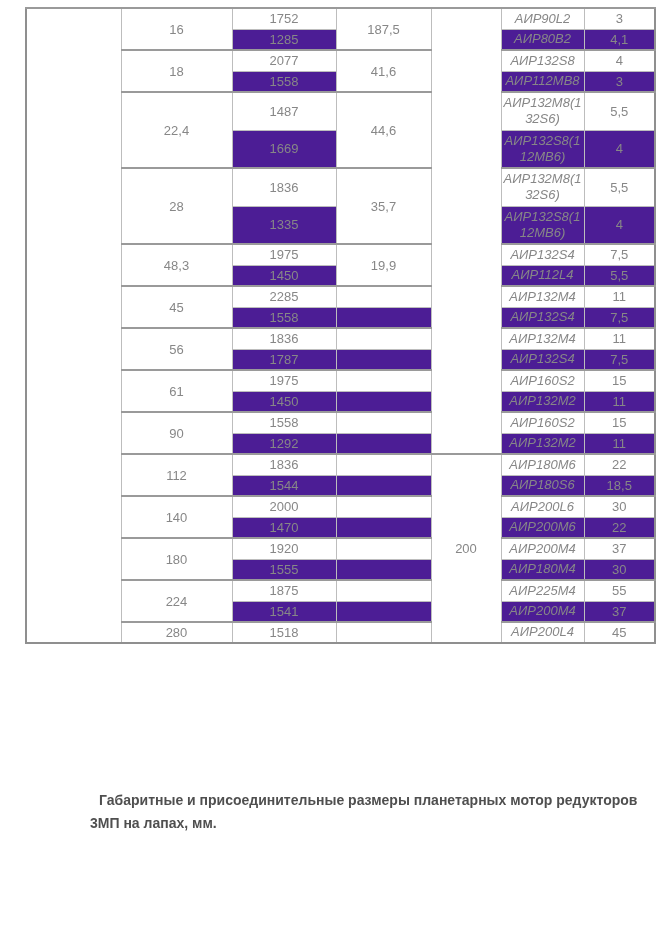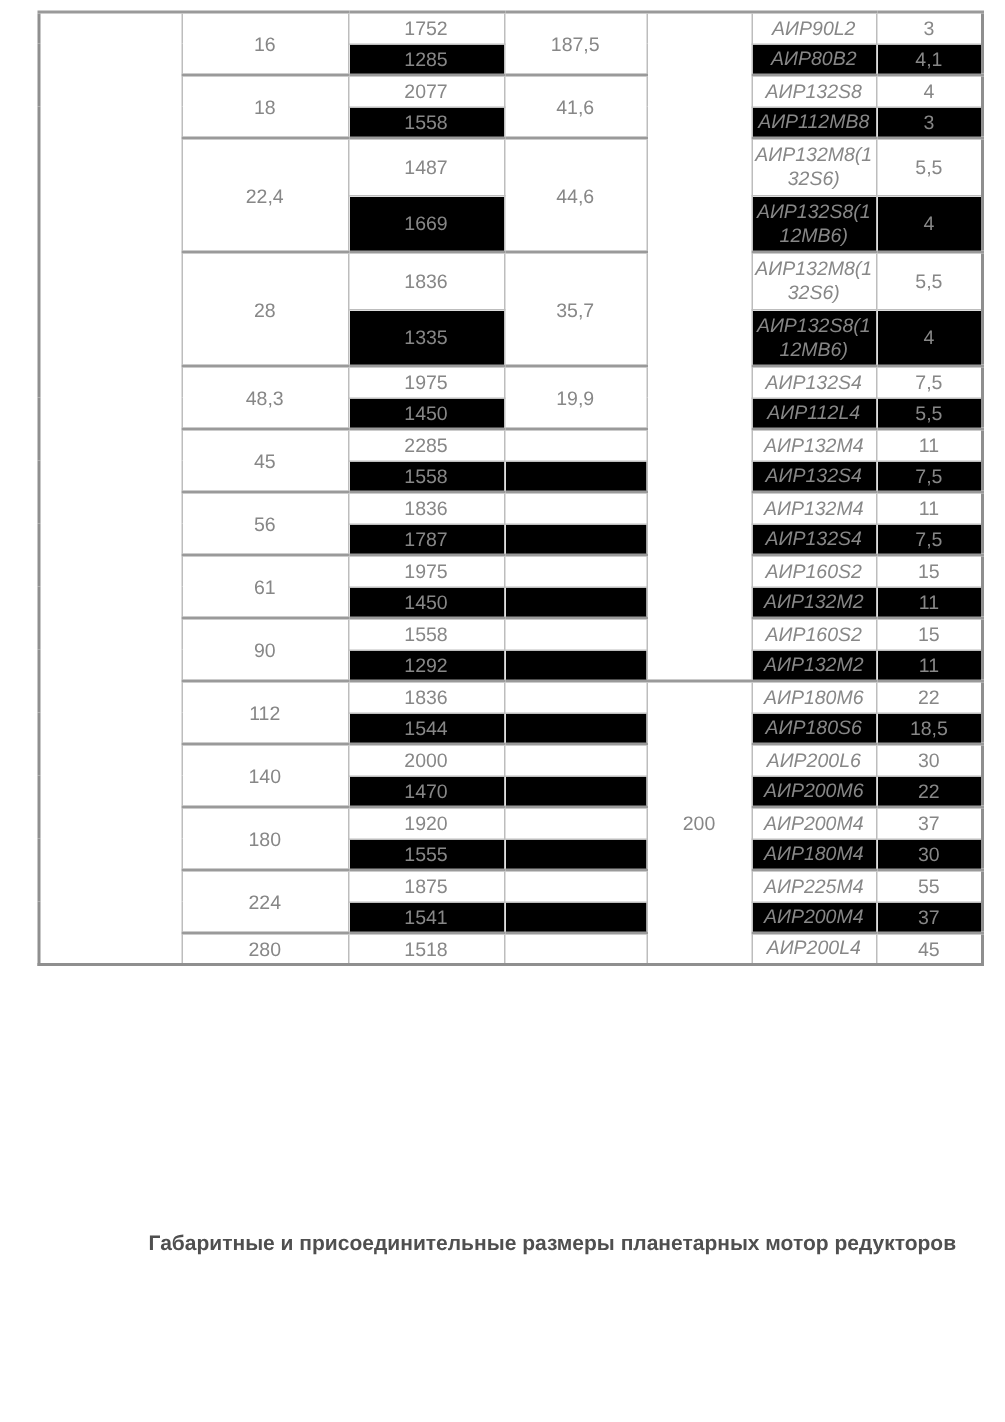--- a/index.html
+++ b/index.html
@@ -15,28 +15,28 @@
   table.reducer-table td{
     border:1px solid #bdbdbd;
     text-align:center;vertical-align:middle;
     font-size:13px;color:#878787;
     padding:0 2px;overflow:hidden;
     background:#ffffff;
   }
   table.reducer-table tr{height:21px;}
   table.reducer-table tr.tall{height:38px;}
   table.reducer-table tr.sec > td{border-top:2px solid #9a9a9a;}
-  table.reducer-table tr.alt > td{background:#000000;}
+  table.reducer-table tr.alt > td{background:#4c1d95;}
   td.motor-cell{word-break:break-all;line-height:1.25;font-style:italic;}
   td.spacer-cell, td.frame-cell, td.ratio-cell, td.torque-merged{background:#ffffff;}
   .caption{
     position:absolute;left:90px;top:789px;width:548px;
     font-size:14px;font-weight:bold;color:#4f4f4f;line-height:23px;
   }
-  .caption .l1{padding-left:9px;margin-top:28px;}
+  .caption .l1{padding-left:9px;}
 </style>
 </head>
 <body>
 
 <table class="reducer-table">
   <colgroup>
     <col style="width:95px">
       <col style="width:111px">
       <col style="width:104px">
     <col style="width:95px">
@@ -217,13 +217,14 @@
         <td class="rpm-cell">1518</td>
         <td class="torque-empty"></td>
         <td class="motor-cell">АИР200L4</td>
         <td class="power-cell">45</td>
       </tr>
     </tbody>
 </table>
 
 <div class="caption">
   <div class="l1">Габаритные и присоединительные размеры планетарных мотор редукторов</div>
+  <div class="l2">3МП на лапах, мм.</div>
 </div>
 
 </body></html>

